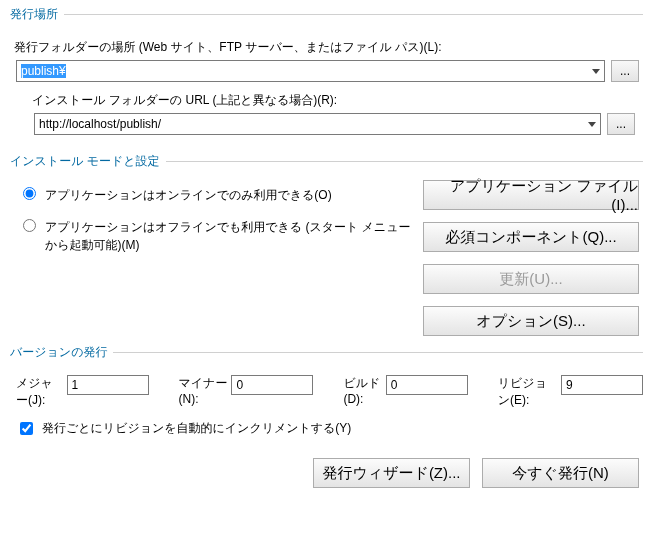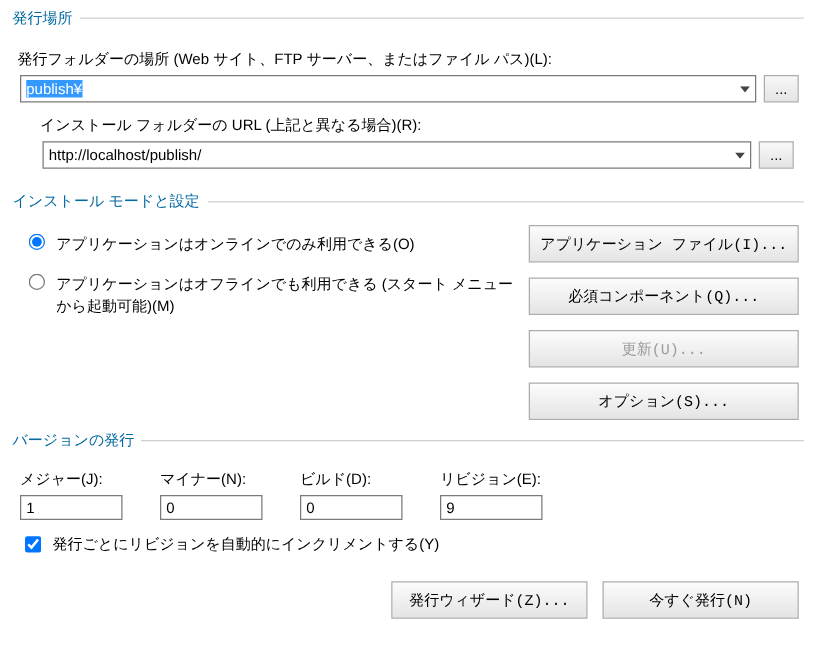--- a/index.html
+++ b/index.html
@@ -84,35 +84,35 @@
 
   .side-buttons { width: 216px; display: flex; flex-direction: column; gap: 12px; }
   .wbtn {
     height: 30px;
     border: 1px solid #acacac;
     background: linear-gradient(#fcfcfc, #e4e4e4);
     display: flex;
     align-items: center;
     justify-content: center;
     cursor: pointer;
-    font-family: Liberation Mono, monospace;
-    font-size: 12px;
+    font-family: Liberation Sans, sans-serif;
+    font-size: 15px;
     text-align: right;
   }
   .wbtn.disabled {
     color: #9a9a9a;
     cursor: default;
   }
 
   .ver-row {
     display: flex;
     gap: 30px;
     margin: 4px 0 8px 6px;
   }
-  .ver-col { display: flex; flex-direction: column; gap: 4px; }
+  .ver-col { display: flex; flex-direction: row; gap: 4px; }
   .ver-col input {
     width: 82px;
     height: 20px;
     border: 1px solid #7a7a7a;
     padding: 0 4px;
     font-family: inherit;
     font-size: 12px;
   }
   .check-row {
     display: flex;

